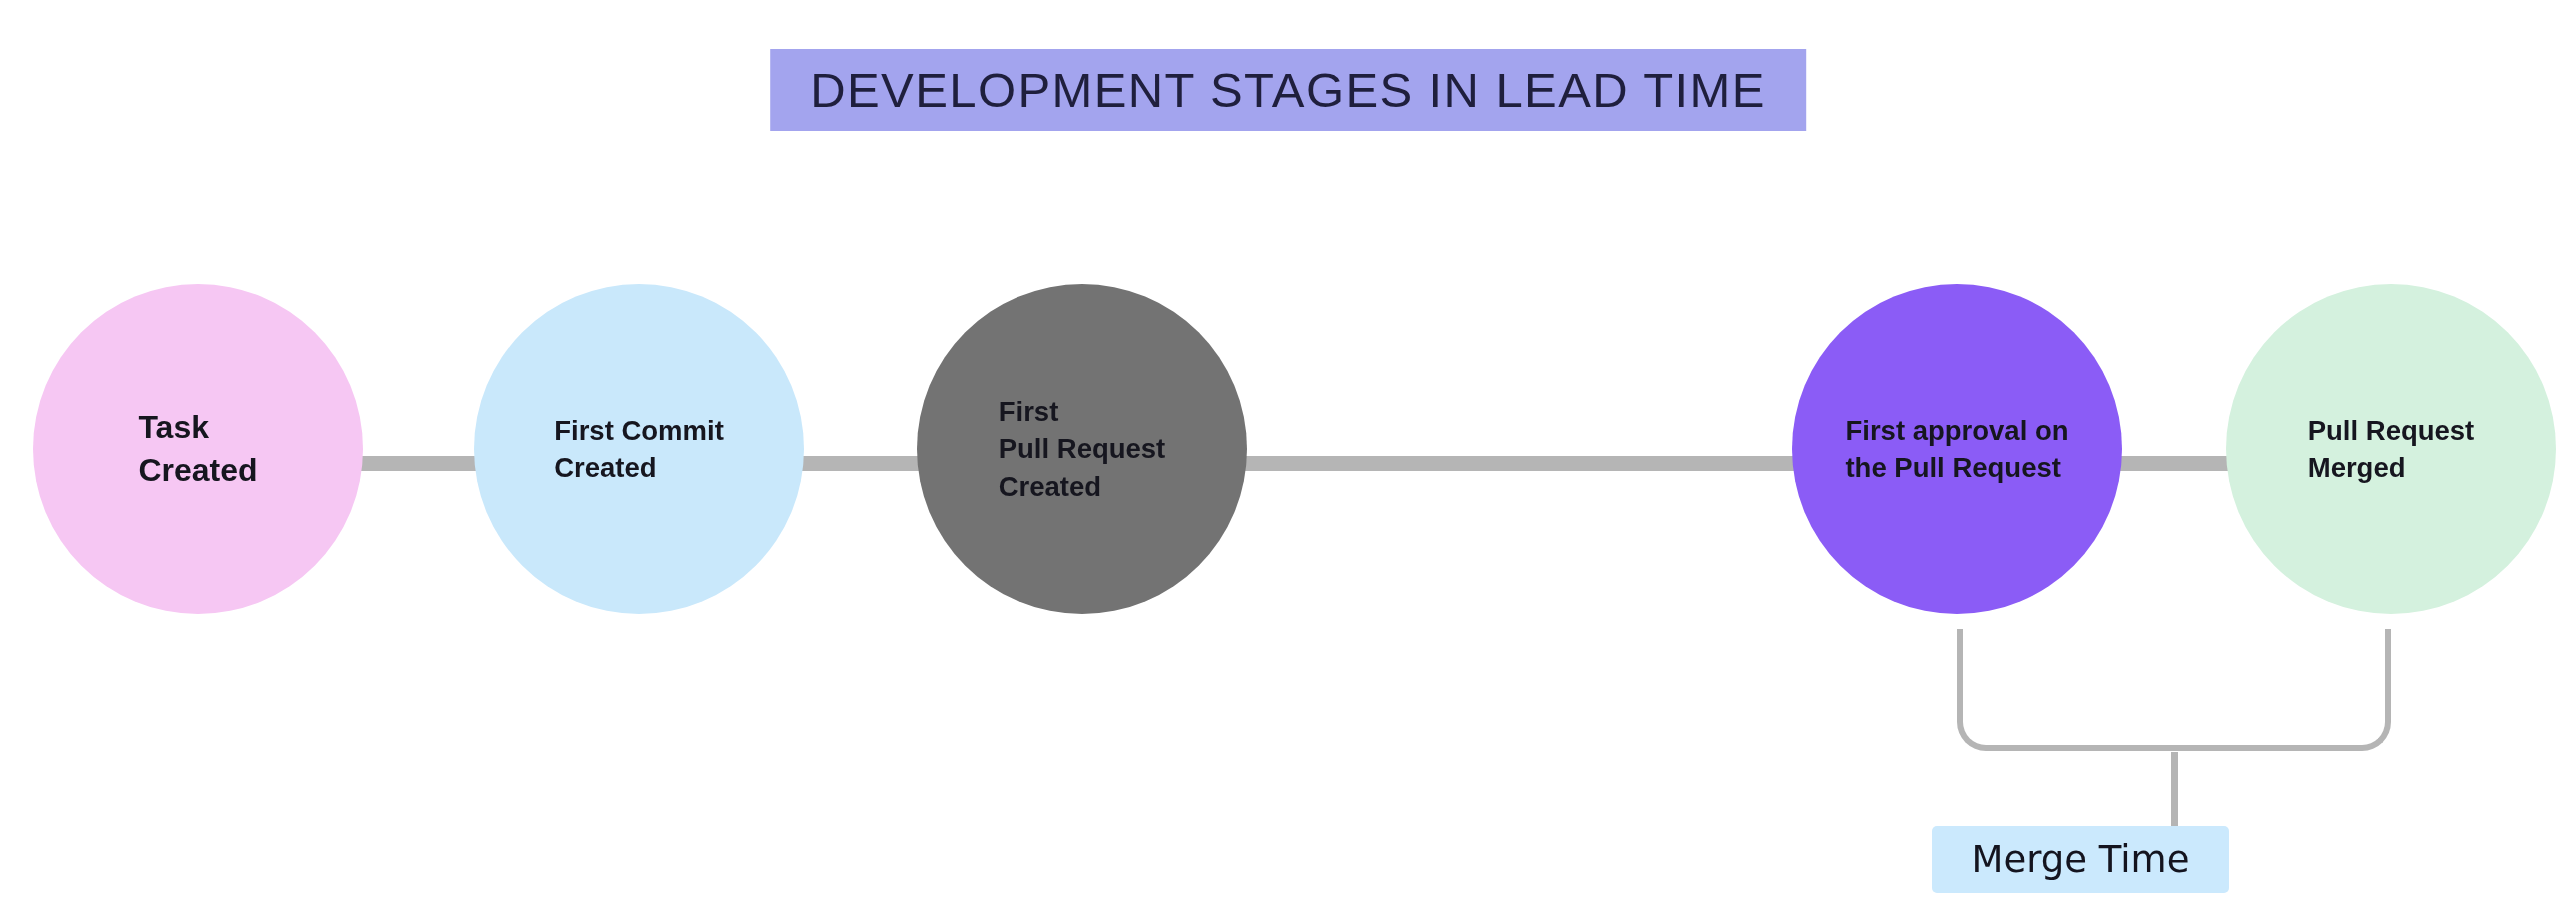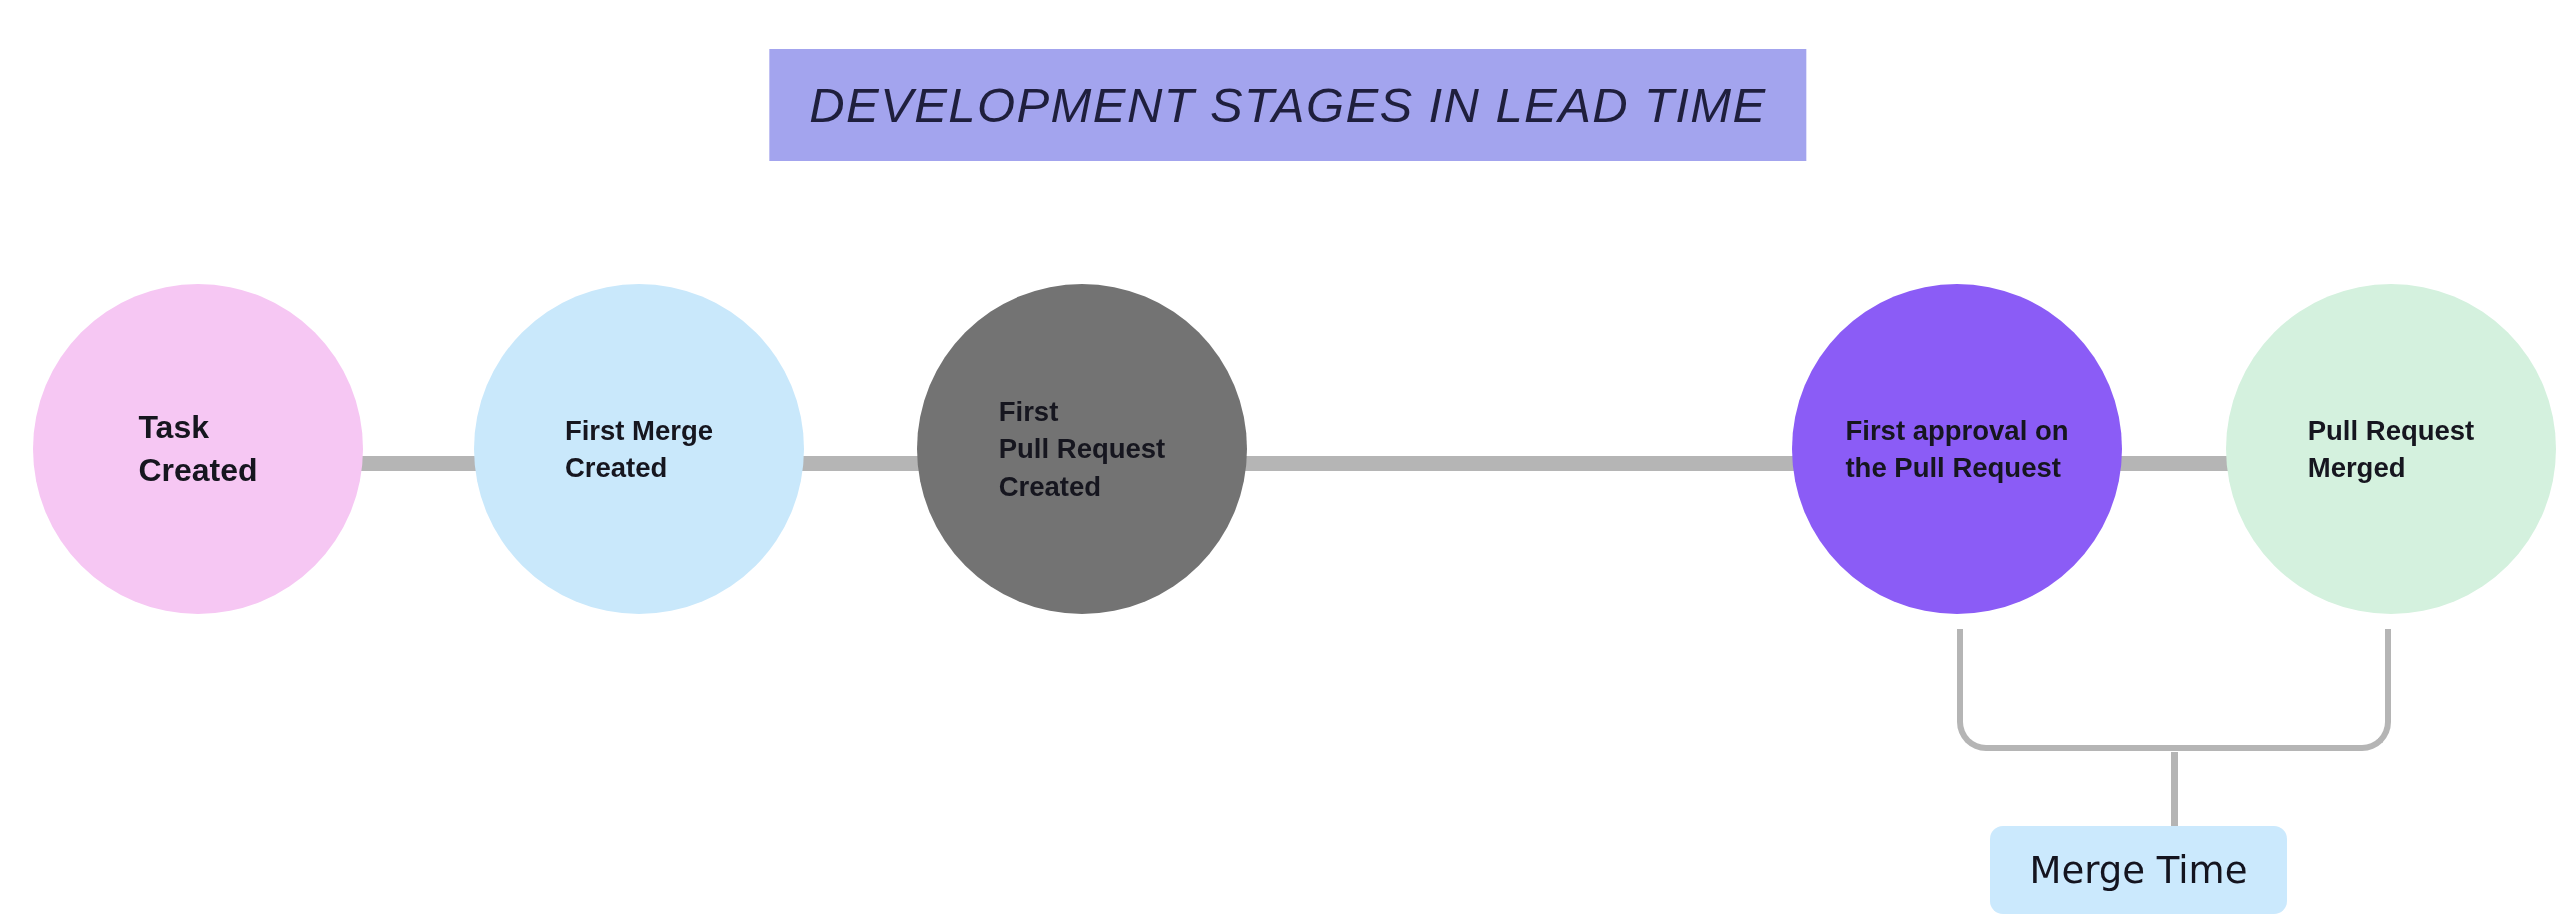--- a/index.html
+++ b/index.html
@@ -18,23 +18,22 @@
   .title {
     position: absolute;
     top: 49px;
     left: 50%;
     transform: translateX(-50%);
     background: #a3a4ee;
     color: #1f1f3d;
     font-size: 49px;
     font-weight: 400;
     letter-spacing: 1.4px;
-    padding: 28px 40px;
+    padding: 13px 40px;
     white-space: nowrap;
-    font-style: italic;
   }
   .connector {
     position: absolute;
     top: 456px;
     left: 198px;
     width: 2193px;
     height: 15px;
     background: #b5b5b5;
     z-index: 1;
   }
@@ -85,25 +84,25 @@
     position: absolute;
     left: 2171px;
     top: 752px;
     width: 6.9px;
     height: 74px;
     background: #b5b5b5;
     z-index: 0;
   }
   .merge-label {
     position: absolute;
-    left: 1990px;
+    left: 1932px;
     top: 826px;
     width: 297px;
-    height: 88px;
-    border-radius: 13px;
+    height: 67px;
+    border-radius: 5px;
     display: flex;
     align-items: center;
     justify-content: center;
     font-size: 37px;
     font-weight: 400;
     color: #14141f;
     font-family: "DejaVu Sans", sans-serif;
   }
 </style>
 </head>
@@ -114,21 +113,21 @@
   <div class="title" style="background-color: rgb(163, 164, 238);">DEVELOPMENT STAGES IN LEAD TIME</div>
 
   <div class="connector" style="background-color: rgb(181, 181, 181);"></div>
 
   <div class="node first n1" style="background-color: rgb(246, 199, 243);">
     <div class="label">Task
 Created</div>
   </div>
 
   <div class="node n2" style="background-color: rgb(201, 232, 251);">
-    <div class="label">First Merge
+    <div class="label">First Commit
 Created</div>
   </div>
 
   <div class="node n3" style="background-color: #737373;">
     <div class="label">First
 Pull Request
 Created</div>
   </div>
 
 

